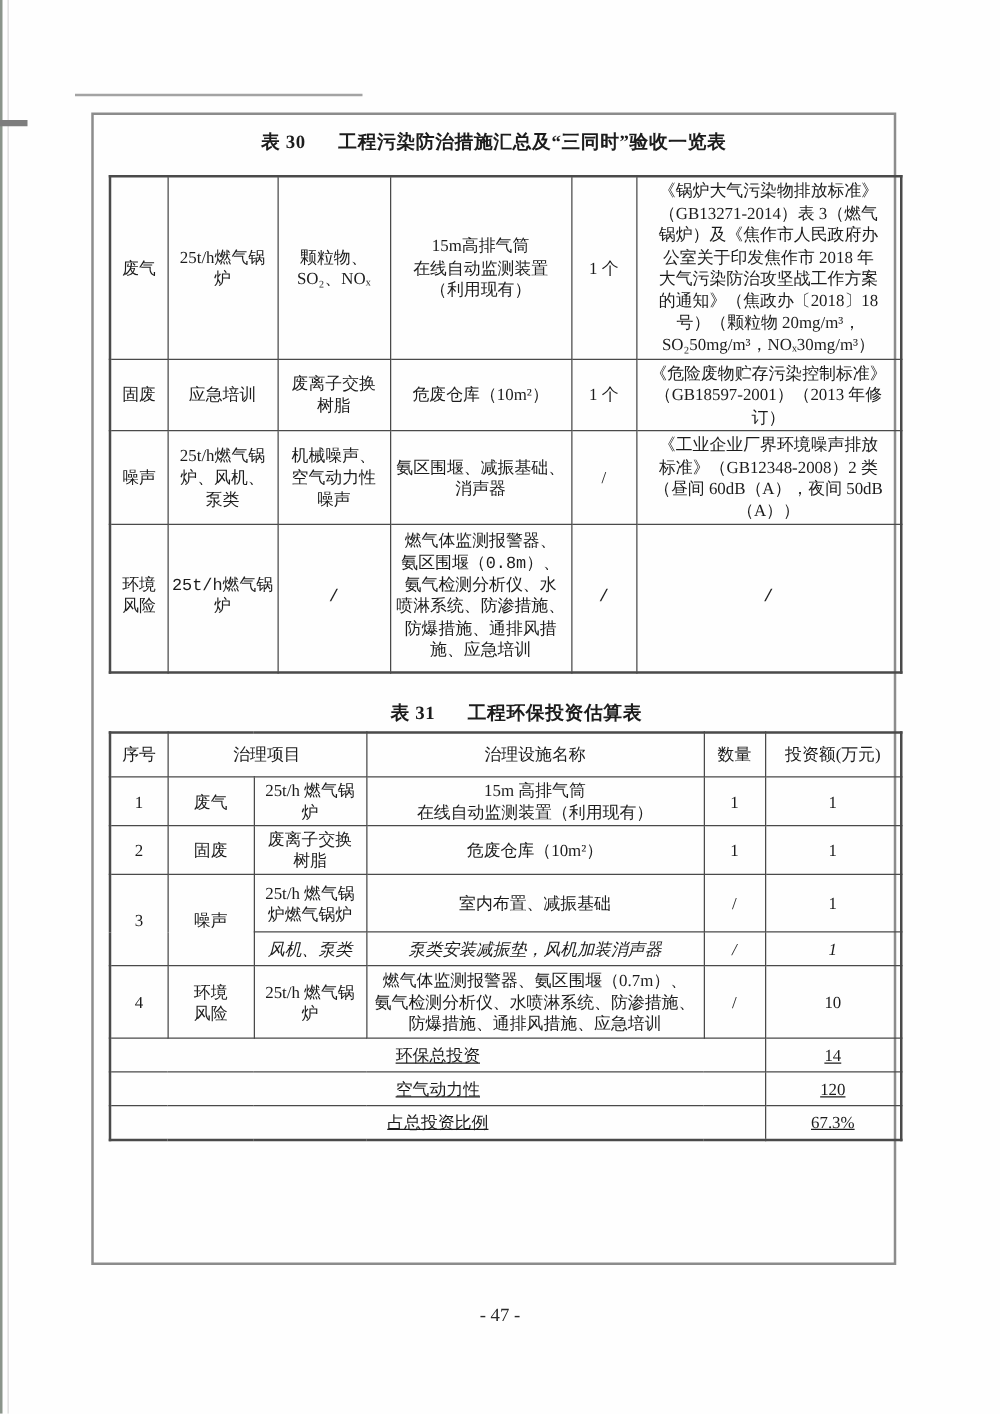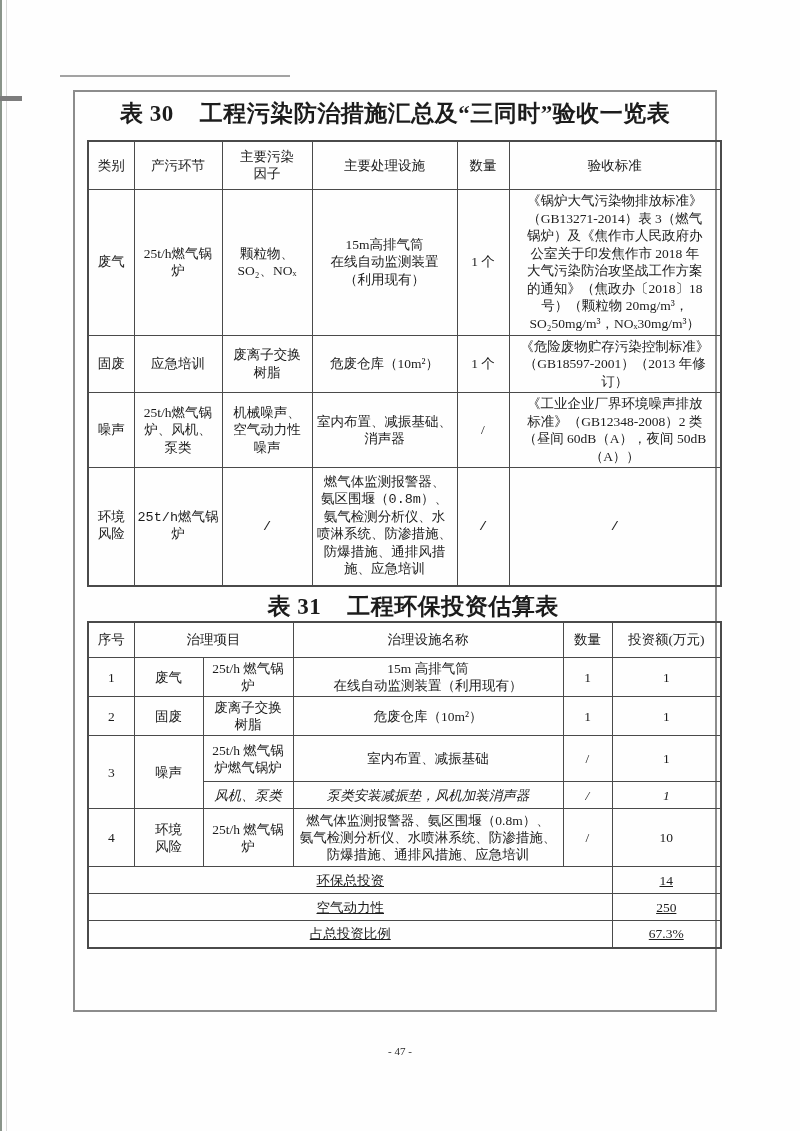--- a/index.html
+++ b/index.html
@@ -14,25 +14,25 @@
   .edge-light{position:absolute;left:6px;top:0;width:1px;height:1131px;background:#d9d9d9;}
   .artifact-top{position:absolute;left:60px;top:75px;width:230px;height:2px;background:#a3a3a3;}
   .artifact-corner{position:absolute;left:0;top:96px;width:22px;height:5px;background:#7d7d7d;}
 
   
   .frame{
     position:absolute;left:73px;top:90px;width:644px;height:922px;
     border:2px solid #8c8c8c;background:#fefefe;box-sizing:border-box;
   }
   .tbl-caption{
-    text-align:center;font-weight:bold;font-size:23px;line-height:24px;
+    text-align:center;font-weight:bold;font-size:15px;line-height:24px;
     margin:10px 0 14px 0;letter-spacing:.5px;
   }
   .tbl-caption .cap-label{margin-right:26px;}
-  .tbl-caption.second{margin:8px 0 2px 0;padding-left:36px;}
+  .tbl-caption.second{margin:20px 0 2px 0;padding-left:36px;}
 
   table{
     border-collapse:collapse;table-layout:fixed;width:633px;margin-left:12px;
   }
   table,td{border:1px solid #4a4a4a;}
   table{border-width:2px;}
   td{
     text-align:center;vertical-align:middle;
     font-size:13.5px;line-height:17.5px;
     padding:2px 3px;white-space:pre-line;box-sizing:border-box;
@@ -49,21 +49,21 @@
   .t31 .r-h td{height:36px;margin-top:41px;}
   .t31 .r1 td{height:38px;}
   .t31 .r2 td{height:38px;}
   .t31 .r3a td{height:46px;}
   .t31 .r3b td{height:27px;font-style:italic;}
   .t31 .r4 td{height:58px;}
   .t31 .rsum td{height:27px;text-decoration:underline;}
 
   .page-number{
     position:absolute;left:0;top:1045px;width:800px;
-    text-align:center;font-size:11px;color:#2a2a2a;
+    text-align:center;font-size:15px;color:#2a2a2a;
   }
 </style>
 </head>
 <body>
 
 <div class="edge-dark"></div>
 <div class="edge-light"></div>
 <div class="artifact-top"></div>
 <div class="artifact-corner"></div>
 
@@ -76,29 +76,20 @@
   <table class="t30">
     <colgroup>
       <col style="width:46px">
         <col style="width:88px">
         <col style="width:90px">
       <col style="width:145px">
         <col style="width:52px">
         <col style="width:212px">
     </colgroup>
     <tbody>
-        <tr class="r-h">
-      <td>类别</td>
-      <td>产污环节</td>
-      <td>主要污染
-因子</td>
-      <td>主要处理设施</td>
-      <td>数量</td>
-      <td>验收标准</td>
-    </tr>
     <tr class="r1">
       <td>废气</td>
       <td>25t/h燃气锅
 炉</td>
       <td>颗粒物、
 SO₂、NOₓ</td>
       <td>15m高排气筒
 在线自动监测装置
 （利用现有）</td>
       <td>1 个</td>
@@ -123,21 +114,21 @@
 订）</td>
     </tr>
     <tr class="r3">
       <td>噪声</td>
       <td>25t/h燃气锅
 炉、风机、
 泵类</td>
       <td>机械噪声、
 空气动力性
 噪声</td>
-      <td>室内布置、减振基础、
+      <td>氨区围堰、减振基础、
 消声器</td>
       <td>/</td>
       <td>《工业企业厂界环境噪声排放
 标准》（GB12348-2008）2 类
 （昼间 60dB（A），夜间 50dB
 （A））</td>
     </tr>
     <tr class="r4">
       <td>环境
 风险</td>
@@ -210,33 +201,33 @@
       <td>泵类安装减振垫，风机加装消声器</td>
       <td>/</td>
       <td>1</td>
     </tr>
     <tr class="r4">
       <td>4</td>
       <td>环境
 风险</td>
       <td>25t/h 燃气锅
 炉</td>
-      <td>燃气体监测报警器、氨区围堰（0.8m）、
+      <td>燃气体监测报警器、氨区围堰（0.7m）、
 氨气检测分析仪、水喷淋系统、防渗措施、
 防爆措施、通排风措施、应急培训</td>
       <td>/</td>
       <td>10</td>
     </tr>
     <tr class="rsum">
       <td colspan="5">环保总投资</td>
       <td>14</td>
     </tr>
     <tr class="rsum">
       <td colspan="5">空气动力性</td>
-      <td>250</td>
+      <td>120</td>
     </tr>
     <tr class="rsum">
       <td colspan="5">占总投资比例</td>
       <td>67.3%</td>
     </tr>
   </tbody>
     </table>
 
 </div>
 

